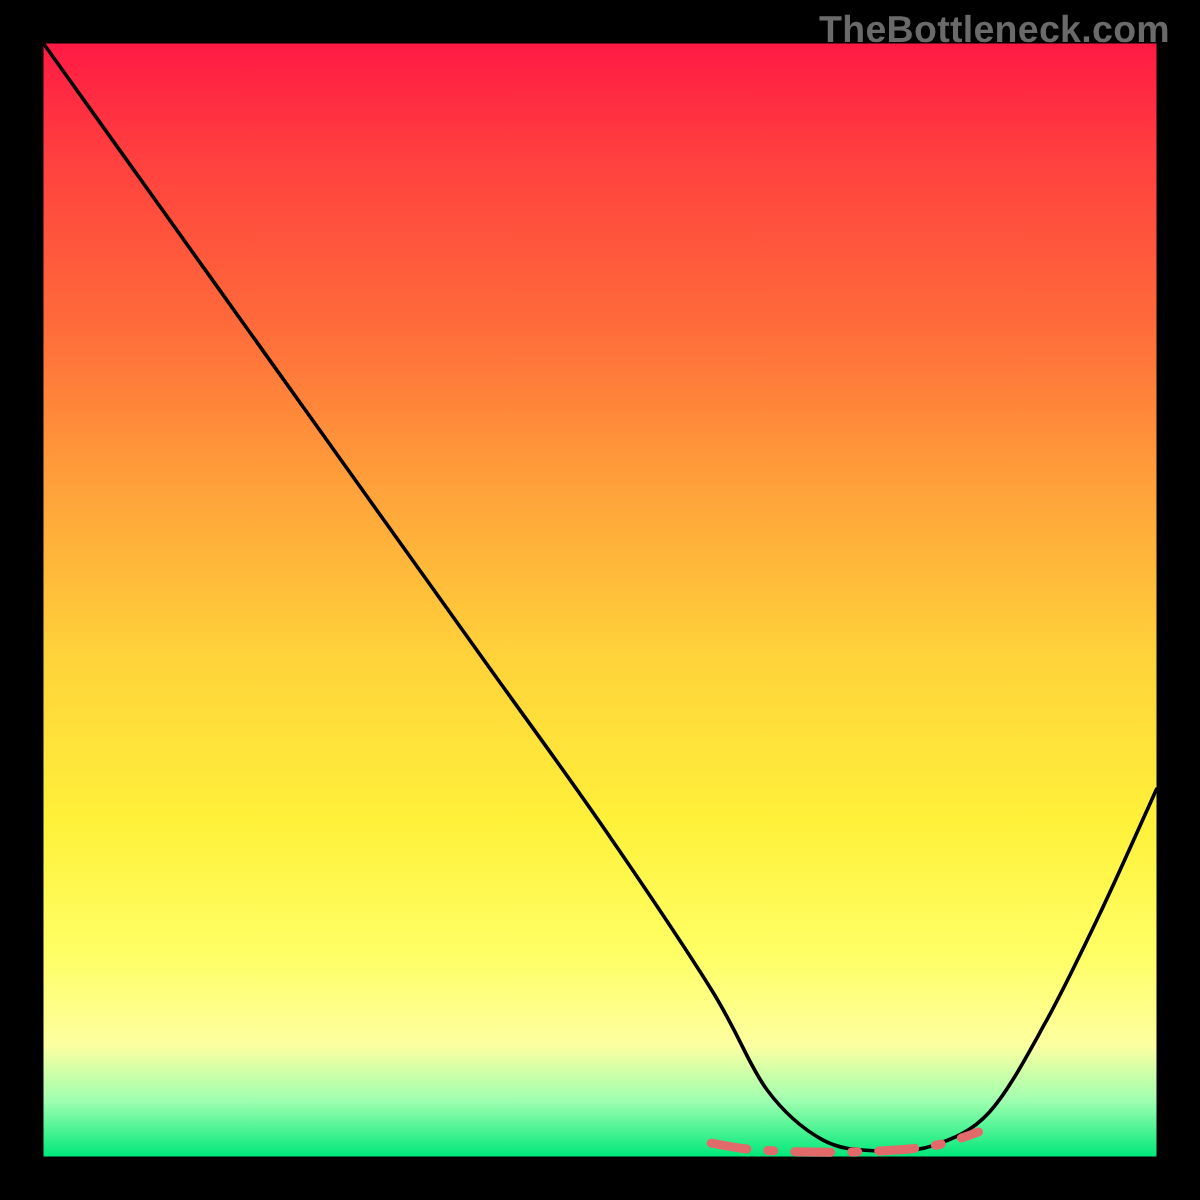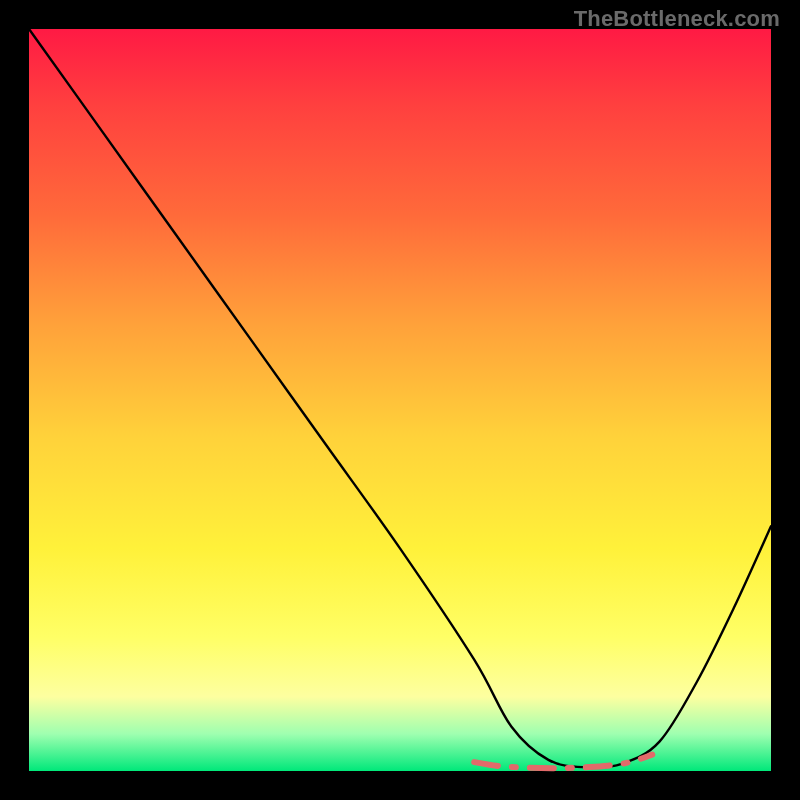--- a/index.html
+++ b/index.html
@@ -21,21 +21,21 @@
       #ffff66 82%,
       #fdffa0 90%,
       #9fffb0 95%,
       #00e87a 100%);
   }
   .watermark {
     position: absolute;
     top: 6px;
     right: 20px;
     font-family: Arial, Helvetica, sans-serif;
-    font-size: 22px;
+    font-size: 25px;
     font-weight: bold;
     color: #6a6a6a;
     letter-spacing: 0.2px;
   }
   svg.curve {
     position: absolute;
     left: 0; top: 0;
     width: 742px; height: 742px;
     overflow: visible;
   }

